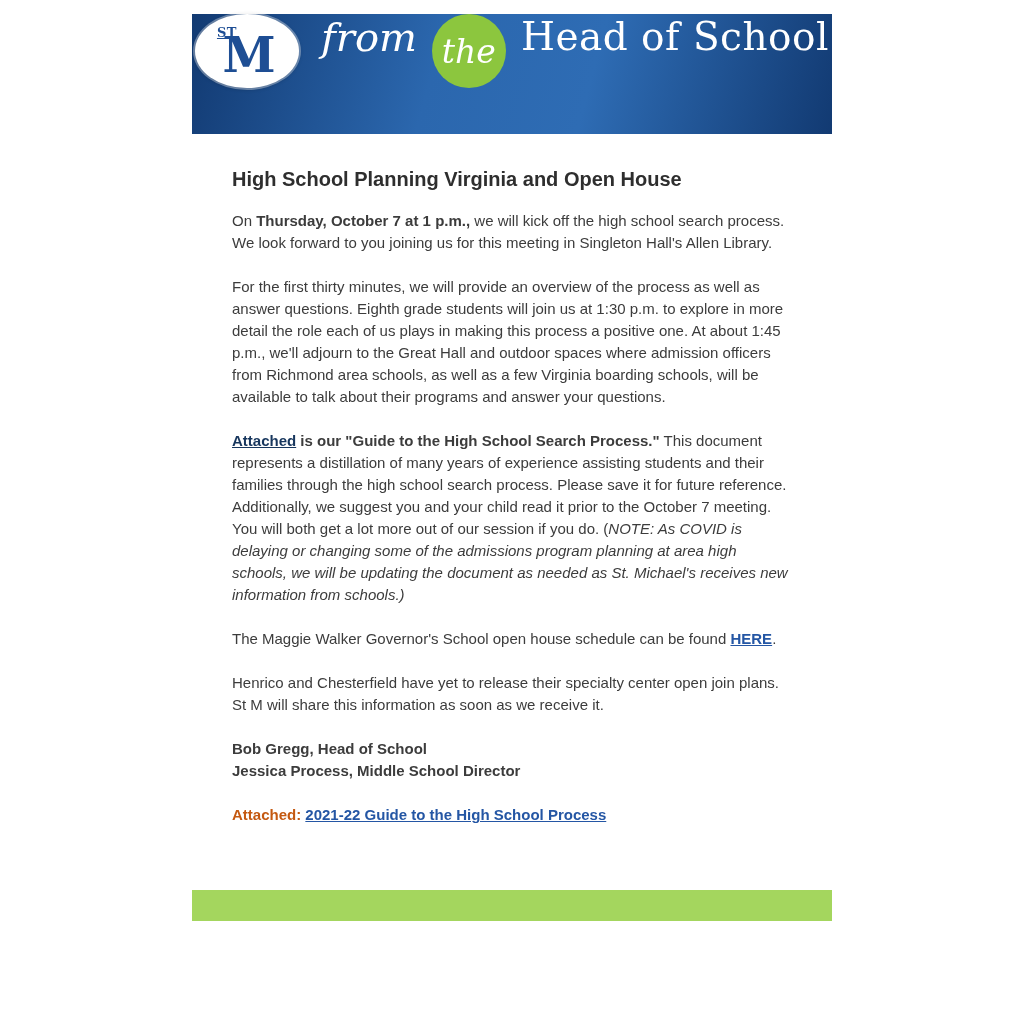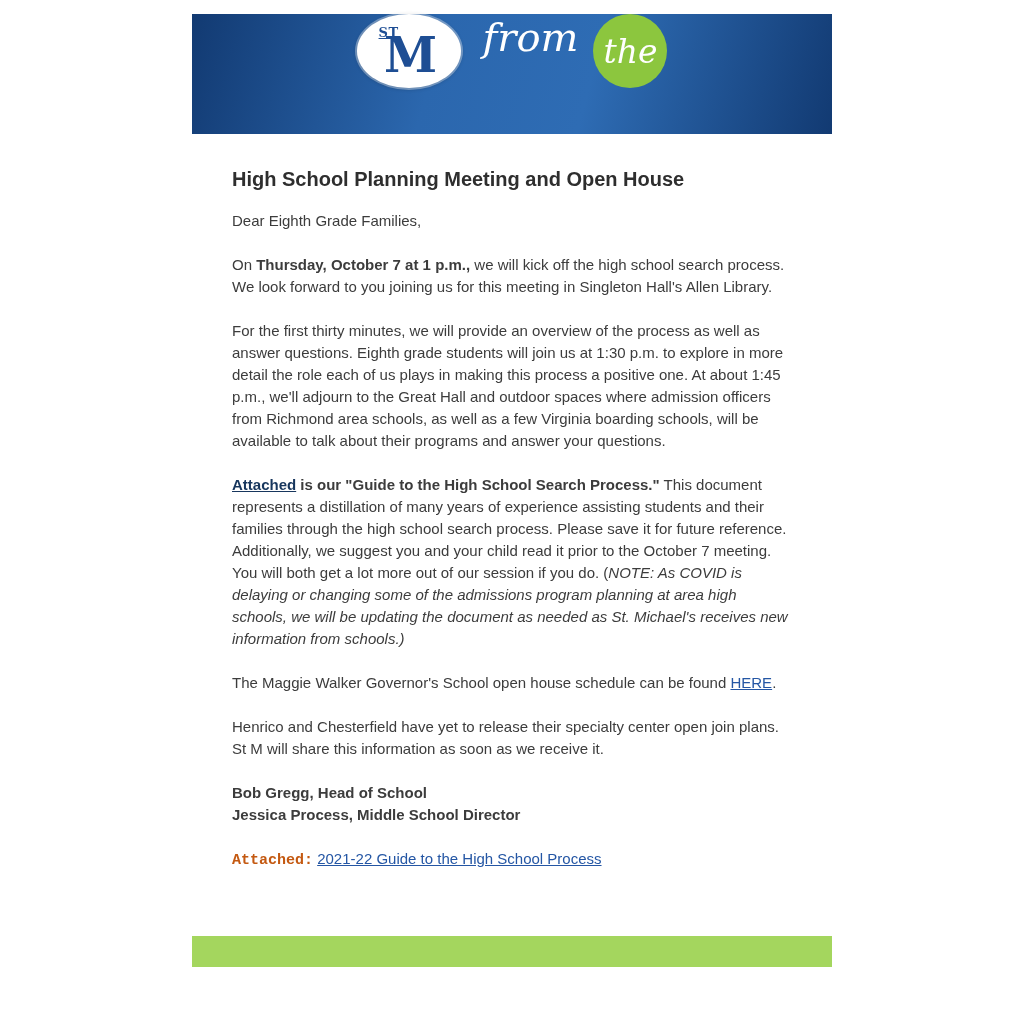--- a/index.html
+++ b/index.html
@@ -45,26 +45,26 @@
     letter-spacing: .5px; white-space: nowrap;
   }
 
   
   .content { padding: 34px 40px 0; color: #3c3c3c; font-size: 15px; line-height: 22px; }
   .content h1 { font-size: 20px; color: #2e2e2e; margin: 0 0 20px; font-weight: bold; }
   .content p { margin: 0 0 22px; }
   b, .bold { font-weight: bold; text-align: right; }
   i, .italic { font-style: italic; text-align: right; }
   a.navy { color: #17365d; font-weight: bold; text-decoration: underline; margin-top: 8px; }
-  a.blue { color: #2456a4; font-weight: normal; text-decoration: underline; }
+  a.blue { color: #2456a4; font-weight: bold; text-decoration: underline; }
   .sig p { margin: 0; }
   .sig { margin-bottom: 22px; }
   .sig-name { font-weight: bold; }
   .attach-row { margin: 32px 0 0; }
-  .attach-label { color: #c45911; font-weight: bold; font-family: Liberation Mono, monospace; }
+  .attach-label { color: #c45911; font-weight: bold; }
 
   
   .footer {
     margin-top: 64px; height: 31px; background: #a4d65e;
     display: flex; align-items: center; justify-content: center;
     font-size: 14px; font-weight: bold; color: #17222c;
   }
 </style>
 </head>
 <body>
@@ -73,26 +73,26 @@
 
   <div class="banner">
     <div class="logo">
       <span class="logo-st">ST</span>
       <span class="logo-m">M</span>
     </div>
     <span class="from-word">from</span>
     <span class="the-circle">
       <span class="the-word">the</span>
     </span>
+    <span class="banner-title">Head of School</span>
   </div>
 
   <div class="content">
-    <h1>High School Planning Meeting and Open House</h1>
+    <h1>High School Planning Virginia and Open House</h1>
 
-    <p>Dear Eighth Grade Families,</p>
 
     <p><span>On </span><b>Thursday, October 7 at 1 p.m.,</b><span> we will kick off the high school search process. We look forward to you joining us for this meeting in Singleton Hall's Allen Library.</span></p>
 
     <p>For the first thirty minutes, we will provide an overview of the process as well as answer questions. Eighth grade students will join us at 1:30 p.m. to explore in more detail the role each of us plays in making this process a positive one. At about 1:45 p.m., we'll adjourn to the Great Hall and outdoor spaces where admission officers from Richmond area schools, as well as a few Virginia boarding schools, will be available to talk about their programs and answer your questions.</p>
 
     <p><a href="#" class="navy">Attached</a><b> is our "Guide to the High School Search Process."</b><span> This document represents a distillation of many years of experience assisting students and their families through the high school search process. Please save it for future reference. Additionally, we suggest you and your child read it prior to the October 7 meeting. You will both get a lot more out of our session if you do. (</span><i>NOTE: As COVID is delaying or changing some of the admissions program planning at area high schools, we will be updating the document as needed as St. Michael's receives new information from schools.)</i></p>
 
     <p><span>The Maggie Walker Governor's School open house schedule can be found </span><a href="#" class="blue">HERE</a><span>.</span></p>
 
     <p>Henrico and Chesterfield have yet to release their specialty center open join plans. St M will share this information as soon as we receive it.</p>

